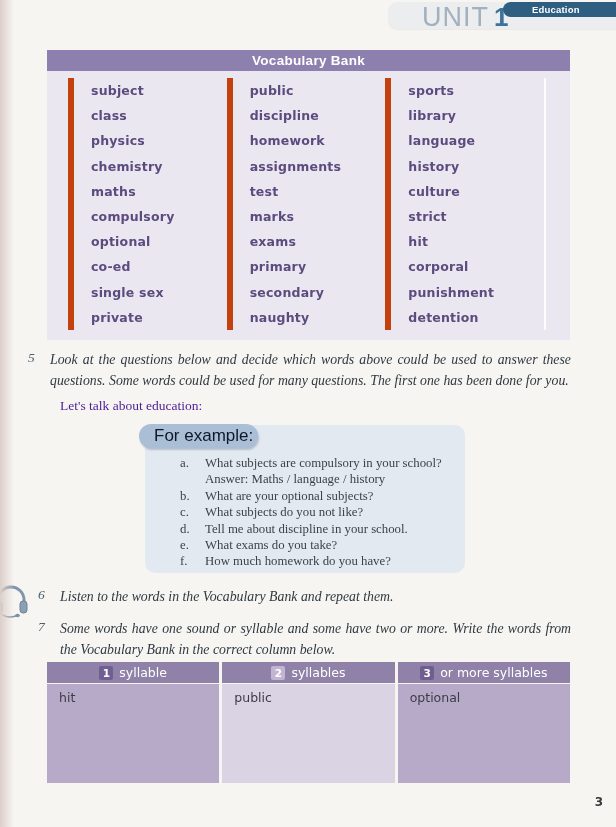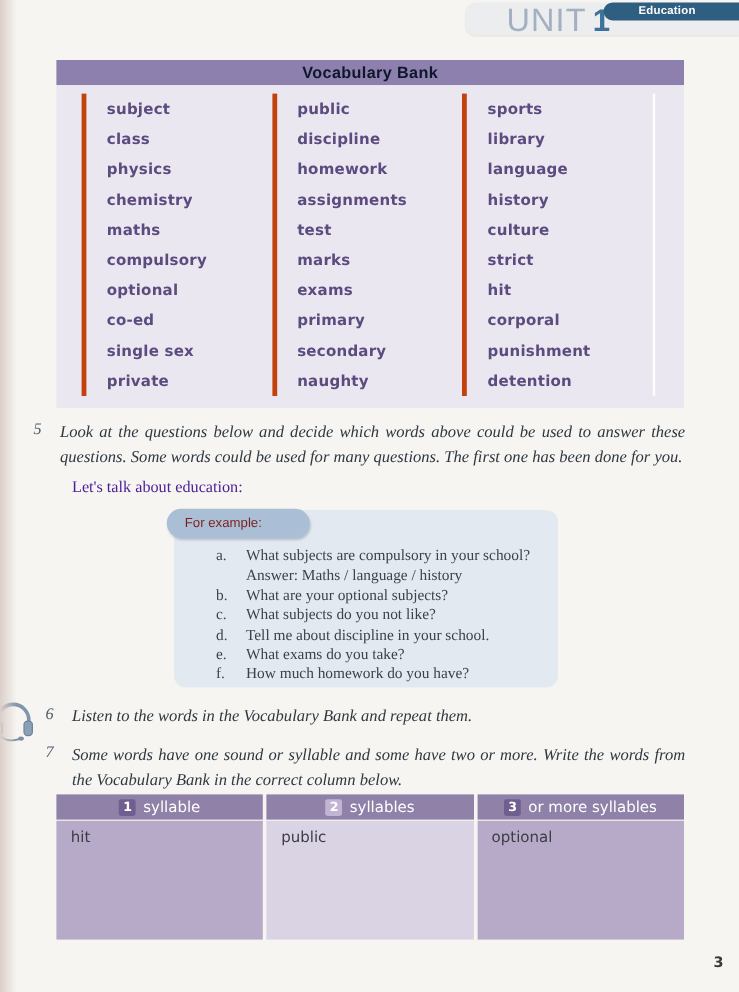--- a/index.html
+++ b/index.html
@@ -12,46 +12,46 @@
   .unit-banner{position:absolute;top:2px;right:0;width:228px;height:27px;background:#ecedee;
     border-radius:9px 0 0 9px;box-shadow:0 1px 1px rgba(0,0,0,0.05);}
   .unit-word{position:absolute;left:34px;top:0px;font-size:27px;letter-spacing:1px;color:#a3b0bf;font-weight:400;}
   .unit-num{position:absolute;left:106px;top:0px;font-size:26px;color:#3e729b;font-weight:bold;}
   .edu-tab{position:absolute;top:0px;right:0;width:113px;height:15px;background:#2e5e80;
     border-radius:8px 0 0 8px;color:#fff;font-size:9.5px;font-weight:bold;line-height:15px;
     padding-left:29px;box-sizing:border-box;letter-spacing:0.2px;}
 
   
   .vocab-table{position:absolute;left:47px;top:50px;width:523px;}
-  .vocab-title{height:21px;background:#8d7fae;color:#0f172a;text-align:center;font-size:13.5px;
+  .vocab-title{height:21px;background:#8d7fae;color:#ffffff;text-align:center;font-size:13.5px;
     font-weight:bold;line-height:21px;letter-spacing:0.3px;}
   .vocab-body{background:#eae7f1;padding:7px 0 10px 0;}
   .vocab-cols{display:flex;margin:0 24px 0 21px;}
-  .vocab-col{flex:1 1 0;border-left:4px solid #c2410c;}
+  .vocab-col{flex:1 1 0;border-left:6px solid #c2410c;}
   .vocab-col:last-child{border-right:2px solid #fdfdfe;}
   .vocab-word{height:25.2px;display:flex;align-items:center;padding-left:17px;
     color:#5c4b7e;font-size:12.5px;font-weight:600;letter-spacing:0.2px;
     font-family:"DejaVu Sans",sans-serif;}
 
   
   .ex{position:absolute;display:flex;font-family:"Liberation Serif",serif;font-style:italic;}
   .ex-num{width:22px;flex:0 0 22px;color:#4d5d6b;font-size:13.5px;padding-top:1px;}
   .ex-text{margin:0;color:#2f3840;font-size:13.8px;line-height:1.55;text-align:justify;}
   .ex5{left:28px;top:349px;width:543px;}
   .ex6{left:38px;top:586px;width:533px;}
   .ex7{left:38px;top:618px;width:533px;}
 
   .intro{position:absolute;left:60px;top:398px;margin:0;font-family:"Liberation Serif",serif;
     font-size:13.5px;color:#4c1d95;}
 
   
   .example-box{position:absolute;left:145px;top:425px;width:320px;height:148px;
     background:#e3e9f1;border-radius:10px;}
   .example-tab{position:absolute;left:-6px;top:-1px;width:104px;height:24px;background:#aabfd6;
-    border-radius:12px;color:#7f1d1d;font-size:11px;line-height:24px;padding-left:15px;
+    border-radius:12px;color:#0f172a;font-size:17px;line-height:24px;padding-left:15px;
     box-shadow:1px 2px 2px rgba(90,110,140,0.35);}
   .example-list{position:absolute;left:35px;top:30px;right:10px;
     font-family:"Liberation Serif",serif;font-size:12.8px;color:#3c4248;line-height:16.4px;}
   .exi{display:flex;}
   .exi .letter{flex:0 0 25px;}
   .exi .answer{margin:0;}
 
   
   .headset{position:absolute;left:-10px;top:578px;width:42px;height:42px;}
 

